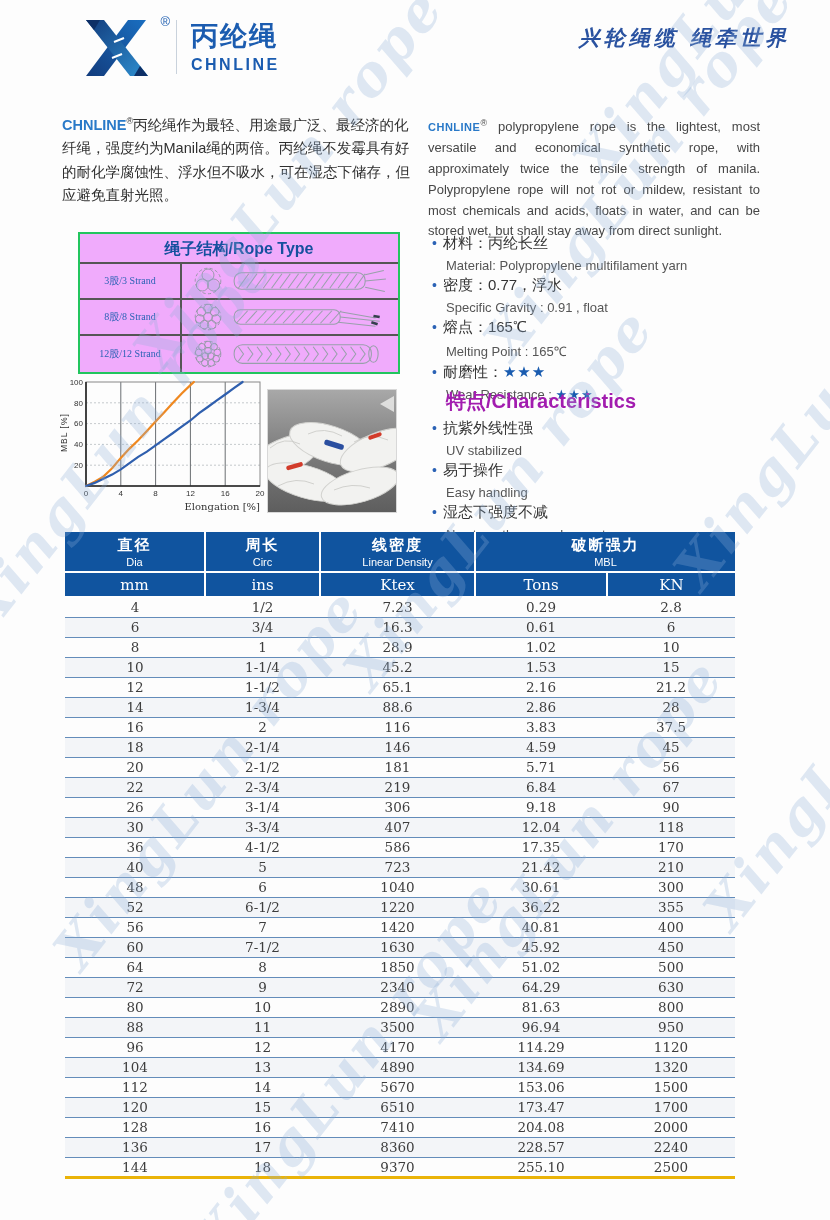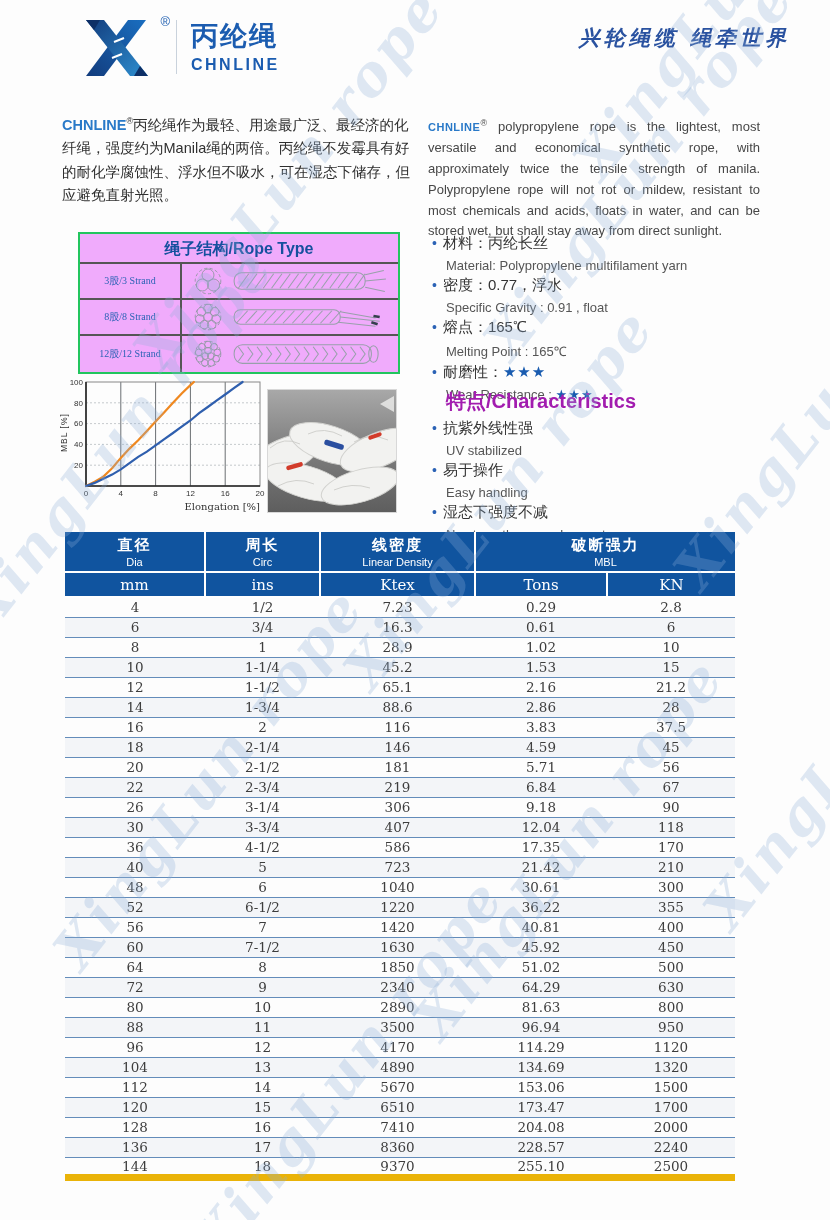--- a/index.html
+++ b/index.html
@@ -84,21 +84,21 @@
   .main-table thead th:first-child { border-left:none; }
   .main-table thead th:last-child { border-right:none; }
   .th-cn { display:block; font-size:15px; font-weight:bold; letter-spacing:2px; }
   .th-en { display:block; font-size:11px; margin-top:1px; }
   .unit-row th { height:25px; font-family:"DejaVu Serif",serif; font-size:15px; border-bottom:none; }
   .main-table tbody td {
     height:20px; text-align:center; font-family:"DejaVu Serif",serif;
     font-size:13.5px; color:#3d3d3d; border-bottom:1px solid #638cba; padding:0;
   }
   .main-table tbody tr:nth-child(even) td { background:#f3f5f8; }
-  .main-table tbody tr:last-child td { border-bottom:7px solid #eab308; }
+  .main-table tbody tr:last-child td { border-bottom:3px solid #eab308; }
 </style>
 </head>
 <body>
 
 <span class="wm wm1">XingLun rope</span>
 <span class="wm wm2">XingLun rope</span>
 <span class="wm wm3">XingLun rope</span>
 <span class="wm wm4">XingLun rope</span>
 <span class="wm wm5">XingLun rope</span>
 <span class="wm wm6">XingLun rope</span>

